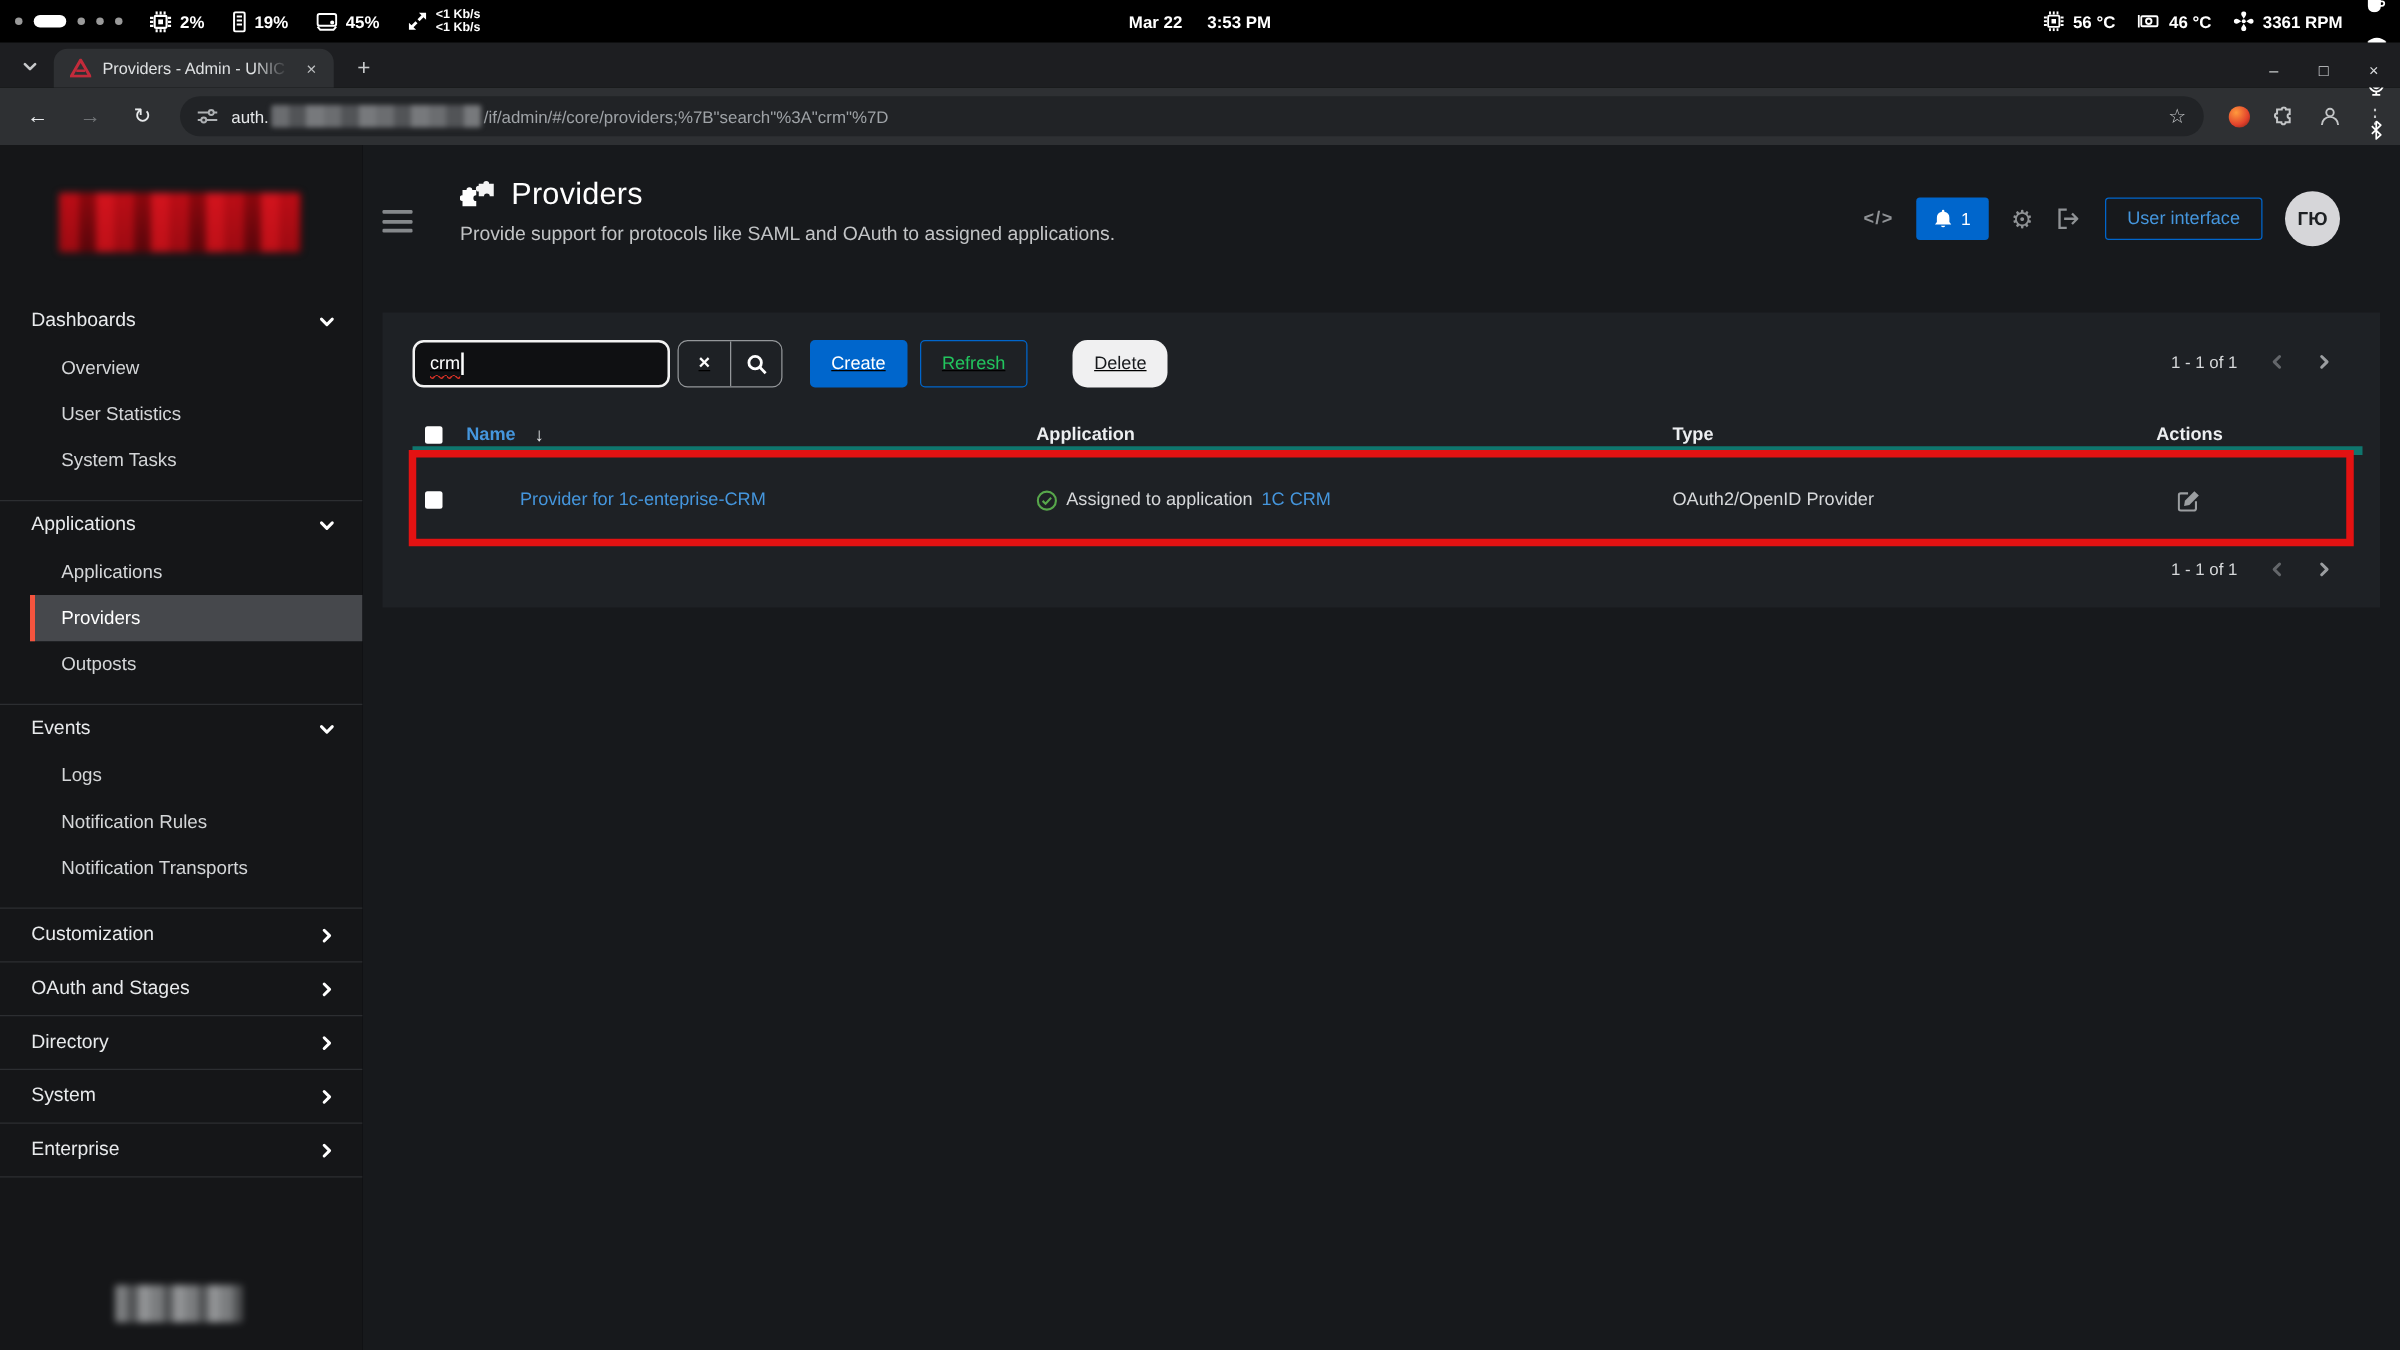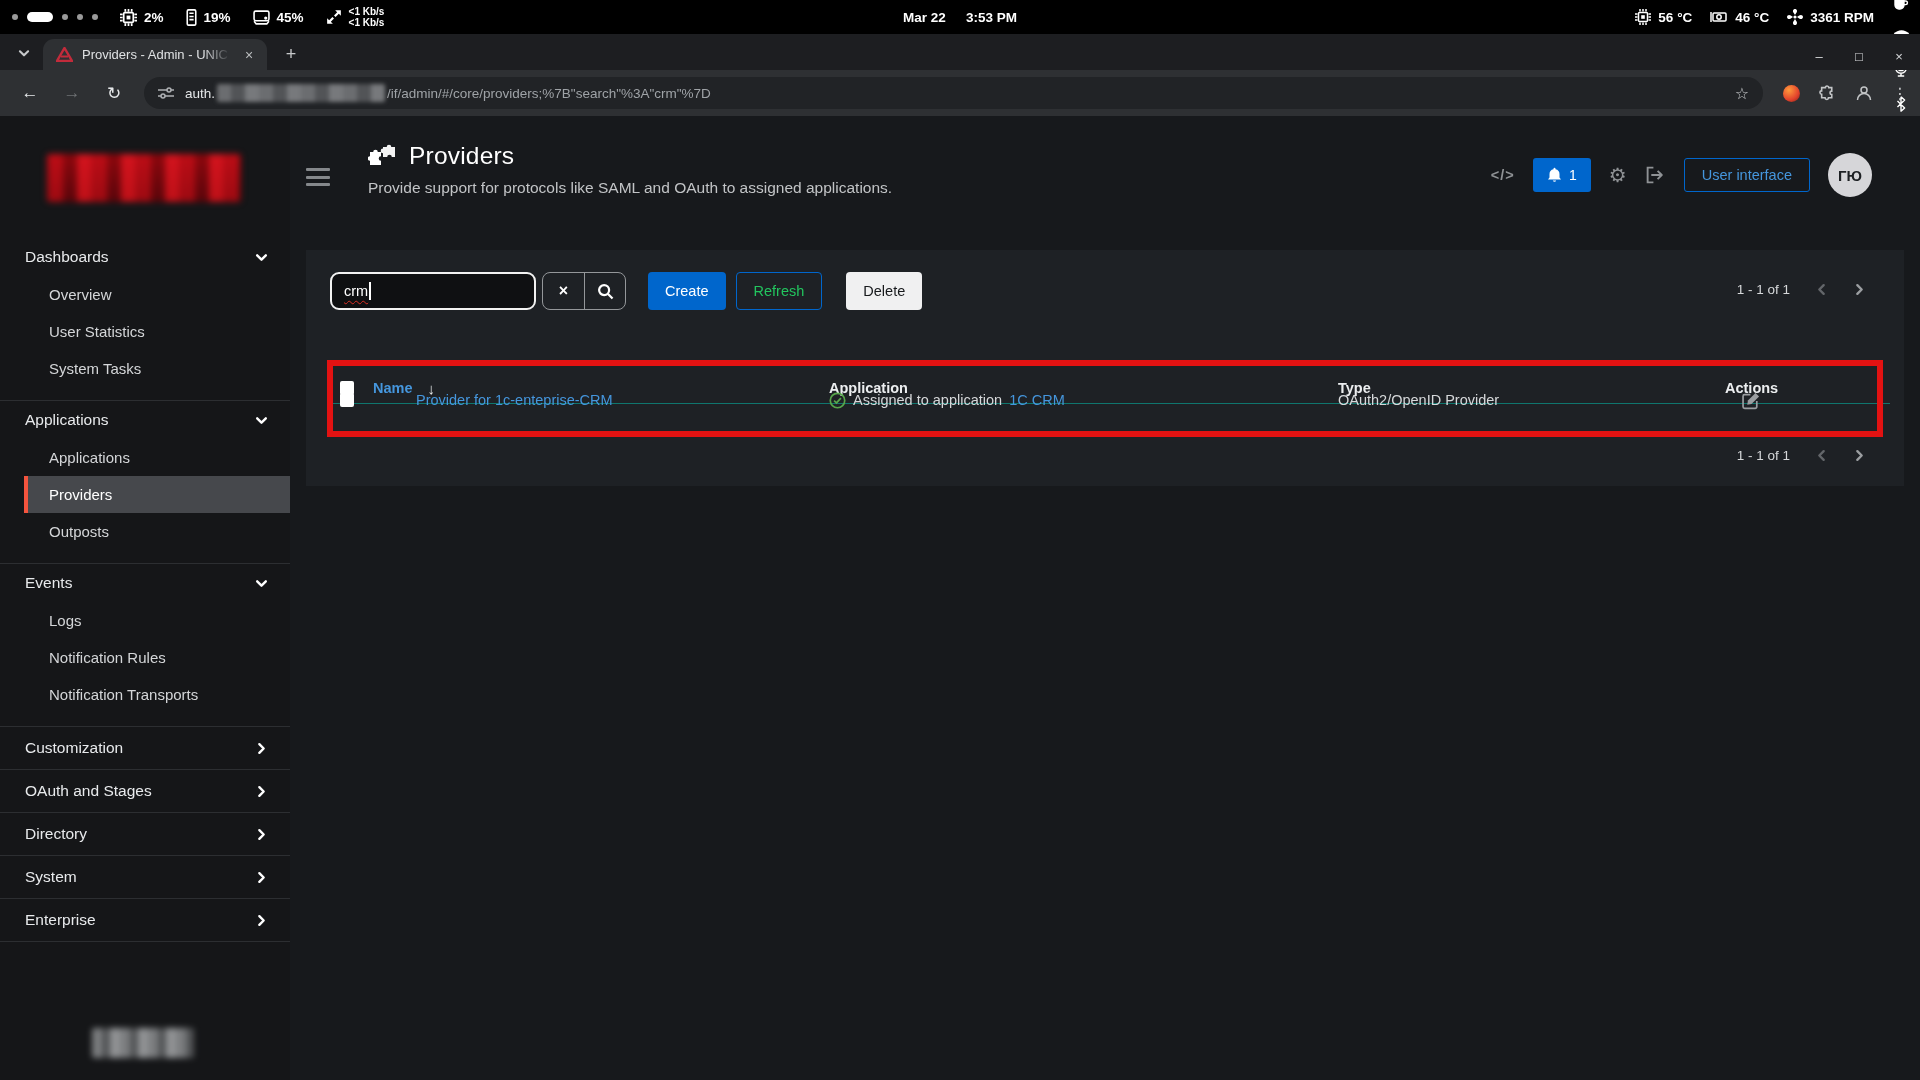--- a/index.html
+++ b/index.html
@@ -91,41 +91,41 @@
   .bellbtn { width:58px; height:34px; background:#0066cc; border-radius:3px; display:flex;
     align-items:center; justify-content:center; gap:7px; color:#fff; font-size:14px; }
   .gear { color:#8f9295; font-size:20px; }
   .uibtn { height:34px; padding:0 17px; border:1px solid #0066cc; border-radius:3px;
     color:#4596dd; font-size:14.5px; display:flex; align-items:center; }
   .avatar { width:44px; height:44px; border-radius:50%; background:#d6d6d9; color:#1d2023;
     font-size:15px; font-weight:700; display:flex; align-items:center; justify-content:center; }
 
   
   .card { position:absolute; left:16px; right:16px; top:134px; height:236px; background:#1e2125; }
-  .toolbar { position:absolute; left:24px; top:22px; height:38px; display:flex; align-items:stretch; }
+  .toolbar { position:absolute; left:24px; top:22px; height:38px; display:flex; align-items:stretch;text-decoration:underline; }
   .searchbox { width:206px; background:#0f1012; border:2px solid #f2f2f2; border-radius:9px;
     display:flex; align-items:center; padding:0 12px; color:#fff; font-size:14.5px; }
   .searchbox .val { text-decoration:underline wavy #d93025 1px; text-underline-offset:4px; }
   .caret { width:1.5px; height:18px; background:#fff; margin-left:1px; }
   .sgroup { display:flex; margin-left:6px; border:1px solid #94979a; border-radius:8px; overflow:hidden; }
   .sgroup .sbtn { width:41px; display:flex; align-items:center; justify-content:center; color:#fff; }
   .sgroup .sbtn + .sbtn { border-left:1px solid #94979a; }
   .clear-x { font-size:16px; font-weight:700; }
   .btn { border-radius:4px; font-size:14.5px; display:flex; align-items:center; padding:0 17px; }
   .btn-create { margin-left:22px; background:#0066cc; color:#fff; }
   .btn-refresh { margin-left:10px; border:1px solid #0066cc; color:#22c55e; background:transparent; }
-  .btn-delete { margin-left:24px; background:#f0f0f1; color:#17191c; }
+  .btn-delete { margin-left:36px; background:#f0f0f1; color:#17191c;border-radius:12px; }
   .pag { position:absolute; right:38px; display:flex; align-items:center; gap:25px;
     color:#d6d8da; font-size:13.5px; }
   .pag-top { top:32px; }
   .pag-bottom { top:198px; }
   .pagchev svg { stroke-width:2.4; fill:none; stroke-linecap:round; stroke-linejoin:round; }
 
   .thead { position:absolute; left:24px; right:14px; top:84px; height:30px;
-    border-bottom:1px solid #0f766e; font-size:14.5px; font-weight:700; color:#eceef0;margin-top:40px; }
+    border-bottom:7px solid #0f766e; font-size:14.5px; font-weight:700; color:#eceef0; }
   .trow { position:absolute; left:24px; right:14px; top:114px; height:72px; font-size:14.5px; }
   .cell { position:absolute; display:flex; align-items:center; gap:7px; }
   .thead .cell { top:2px; height:24px; }
   .trow .cell { top:0; height:72px; }
   .c0 { left:10px; } .c1 { left:43px; } .c2 { left:499px; } .c3 { left:1008px; } .c4 { left:1395px; }
   .checkbox { width:14px; height:14px; background:#fff; border-radius:2px; }
   .bluehead { color:#4596dd; }
   .sortarrow { color:#e8eaec; font-weight:400; font-size:15px; margin-left:8px; }
   .link { color:#4596dd; }
   .celltext { color:#d6d8da; }

